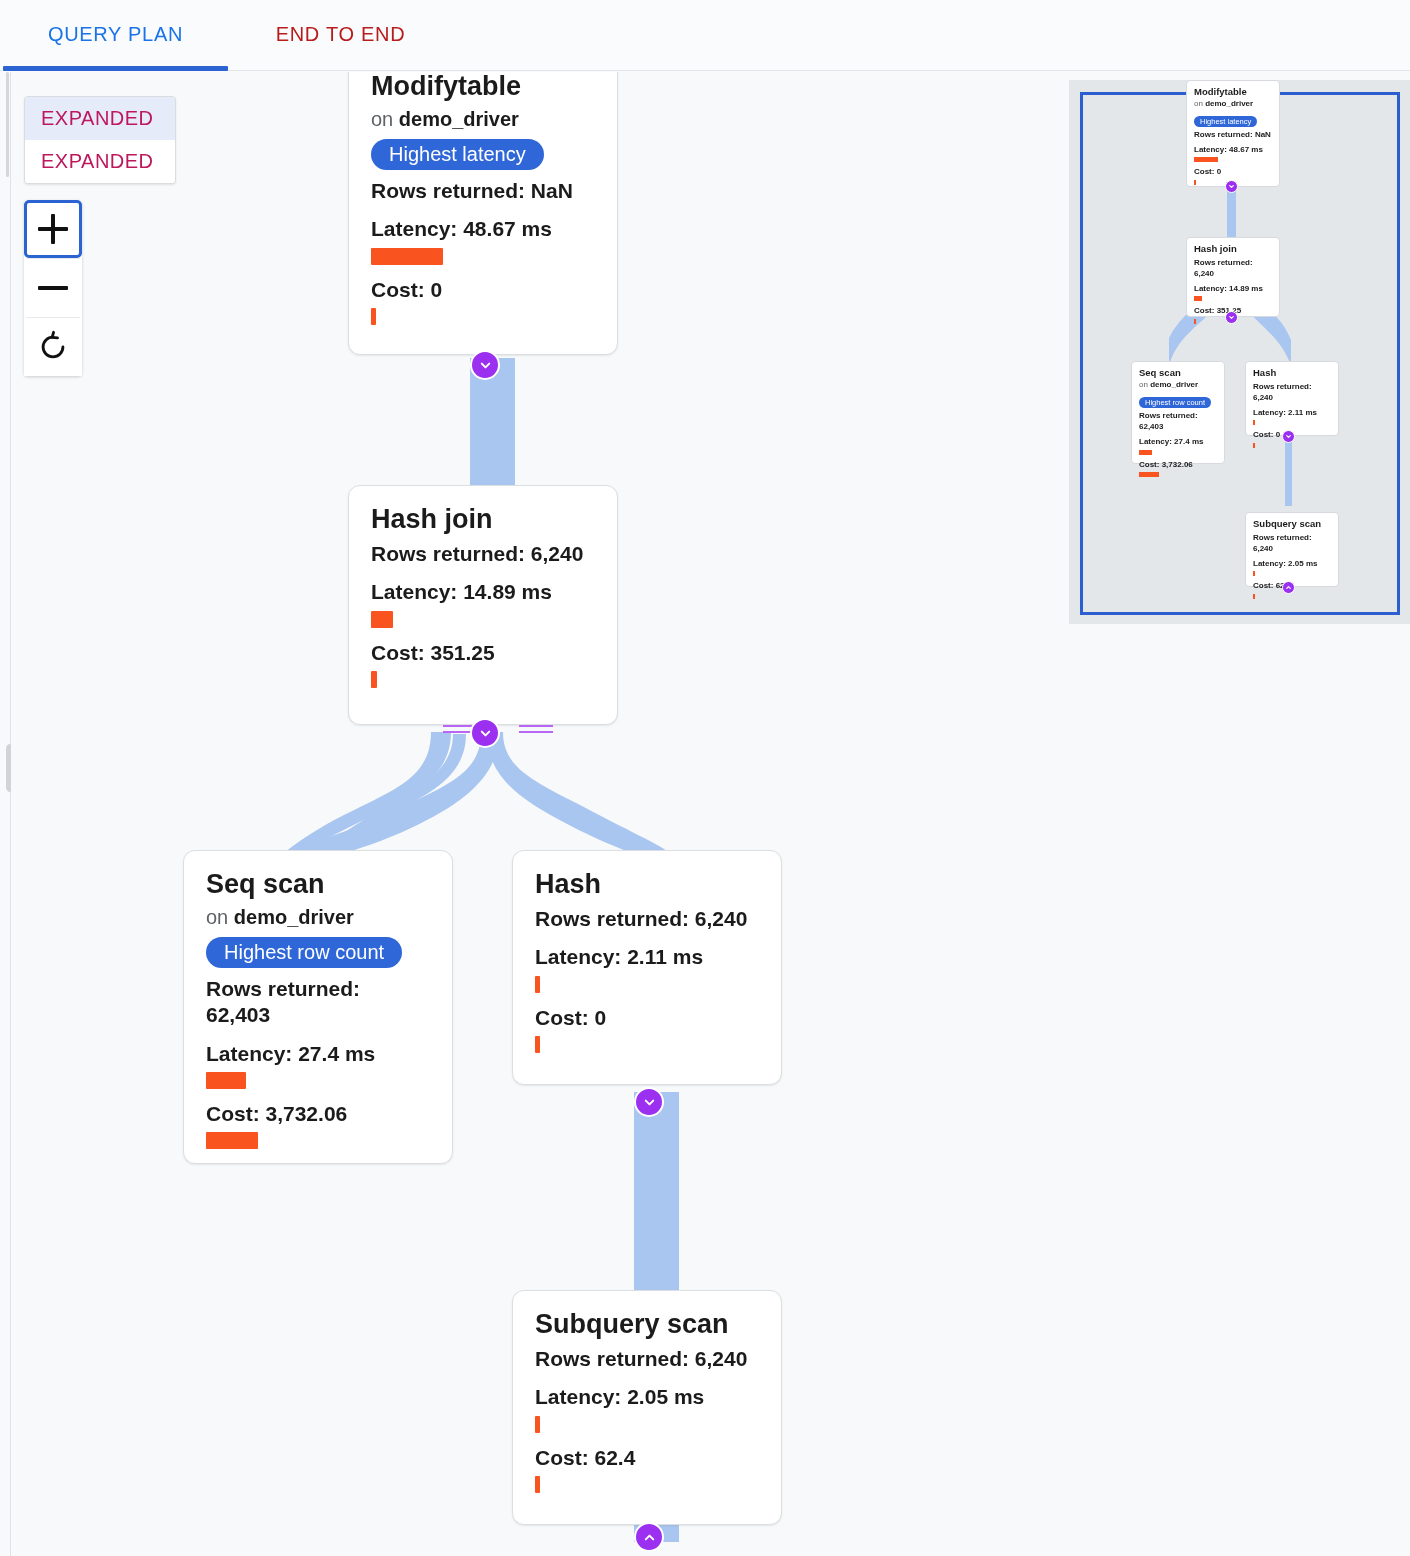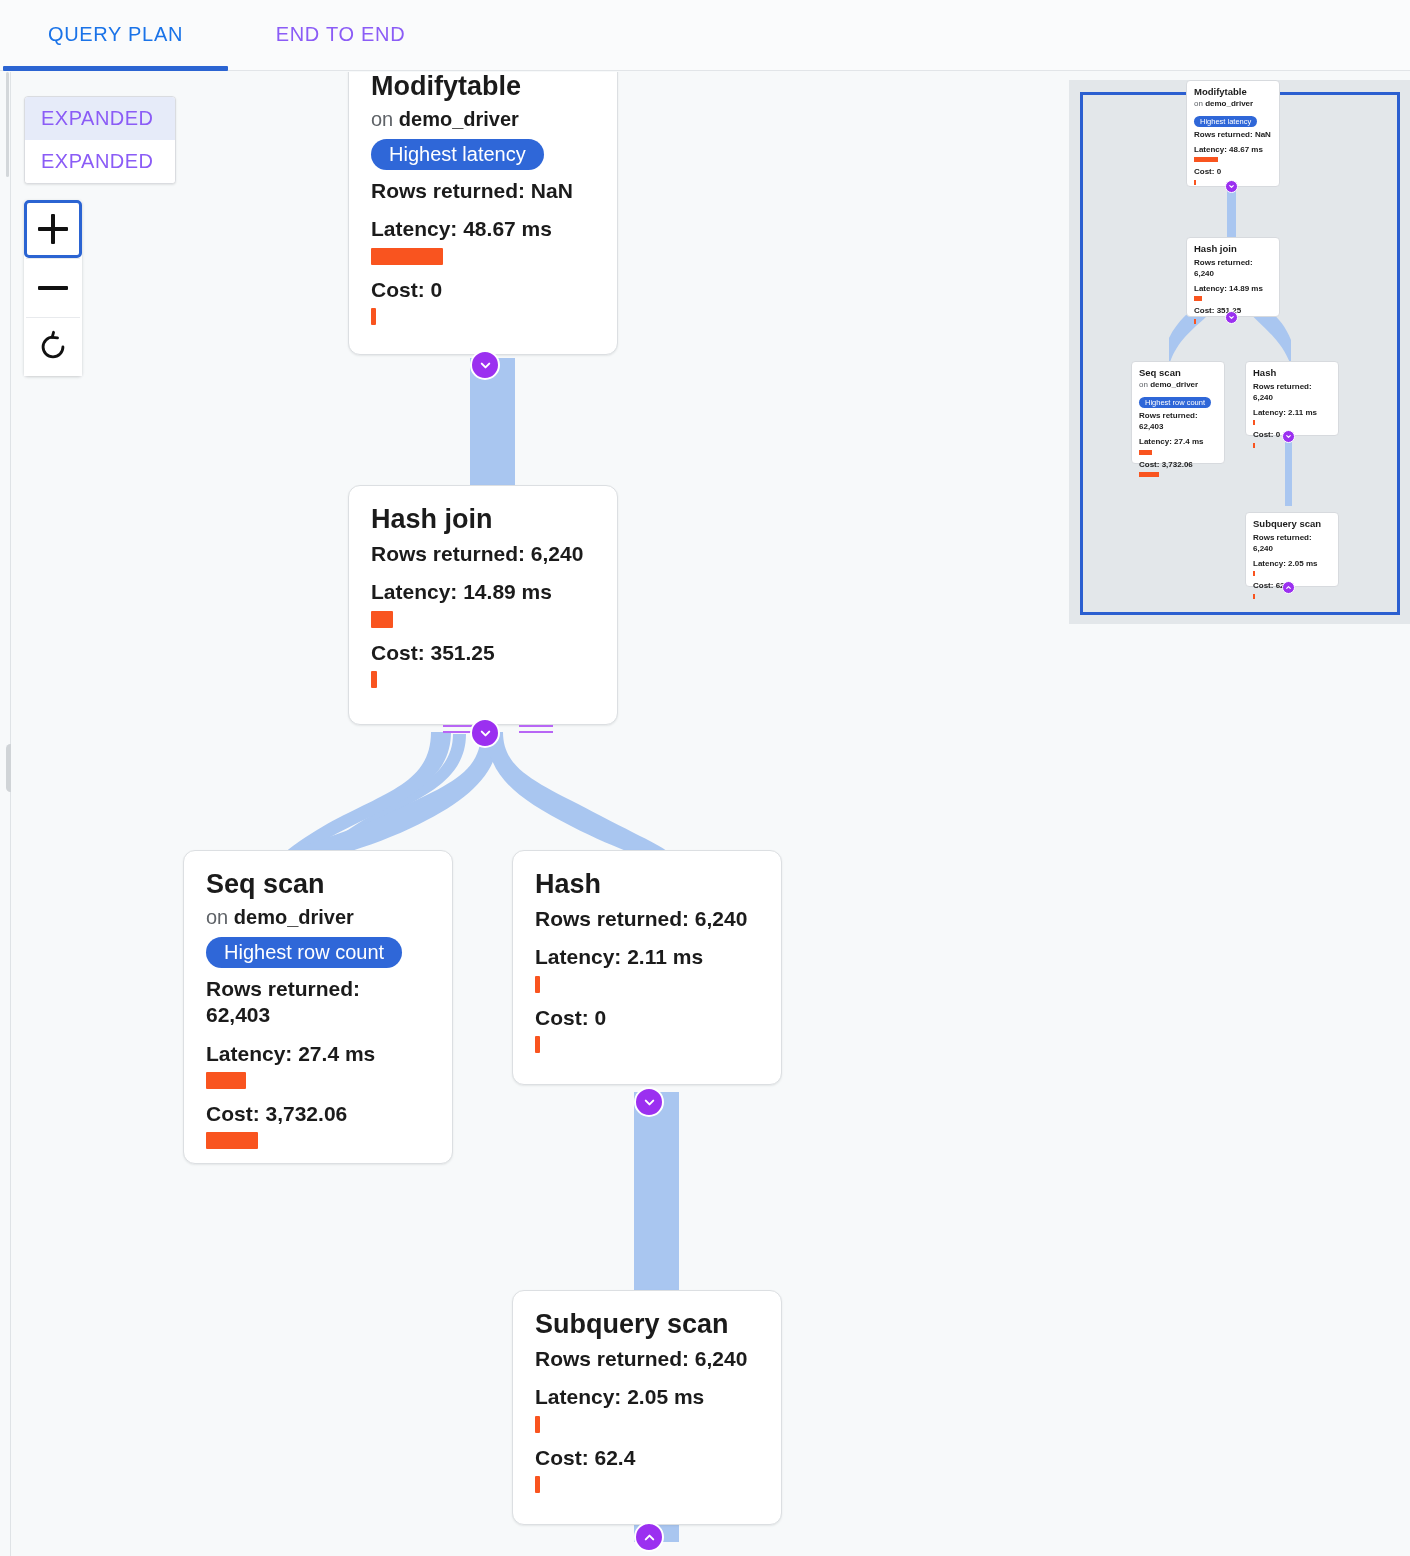--- a/index.html
+++ b/index.html
@@ -16,21 +16,21 @@
     position: absolute; left: 0; top: 0; width: 1410px; height: 71px;
     background: #fafbfc;
     border-bottom: 1px solid #e2e5e8;
     box-sizing: border-box;
   }
   .tabbar .tabs { position: absolute; left: 3px; top: 0; display: flex; }
   .tab {
     height: 68px; display: flex; align-items: center; justify-content: center;
     font-size: 20px; letter-spacing: 0.7px;
     font-weight: 500;
-    color: #8b5cf6; cursor: pointer; user-select: none;
+    color: #b91c1c; cursor: pointer; user-select: none;
     box-sizing: border-box;
   }
   .tab.t1 { width: 225px; color: #1a73e8; }
   .tab.t2 { width: 225px; }
   .tab-indicator {
     position: absolute; left: 3px; top: 66px; width: 225px; height: 5px;
     background: #2b64d2; border-radius: 1px;
   }
 
   
@@ -55,21 +55,21 @@
 
   
   .mode-toggle {
     position: absolute; left: 24px; top: 96px; width: 150px;
     background: #ffffff;
     border: 1px solid #dadce0; border-radius: 4px;
     overflow: hidden; box-shadow: 0 1px 2px rgba(60,64,67,.12);
   }
   .mode-btn {
     height: 43px; display: flex; align-items: center; padding-left: 16px;
-    font-size: 20px; color: #8b5cf6; letter-spacing: .5px;
+    font-size: 20px; color: #be185d; letter-spacing: .5px;
     cursor: pointer; user-select: none; background: #ffffff;
   }
   .mode-btn.selected { background: #e6ebf9; }
 
   
   .zoom-stack {
     position: absolute; left: 24px; top: 200px; width: 58px;
     background: #ffffff; border-radius: 4px;
     box-shadow: 0 1px 3px rgba(60,64,67,.24);
   }

